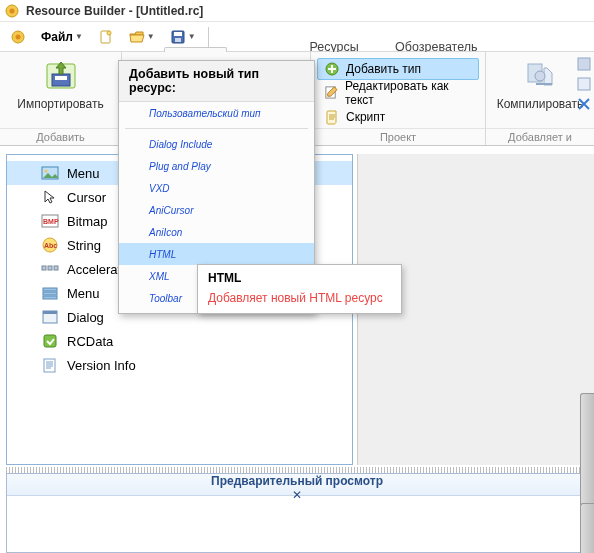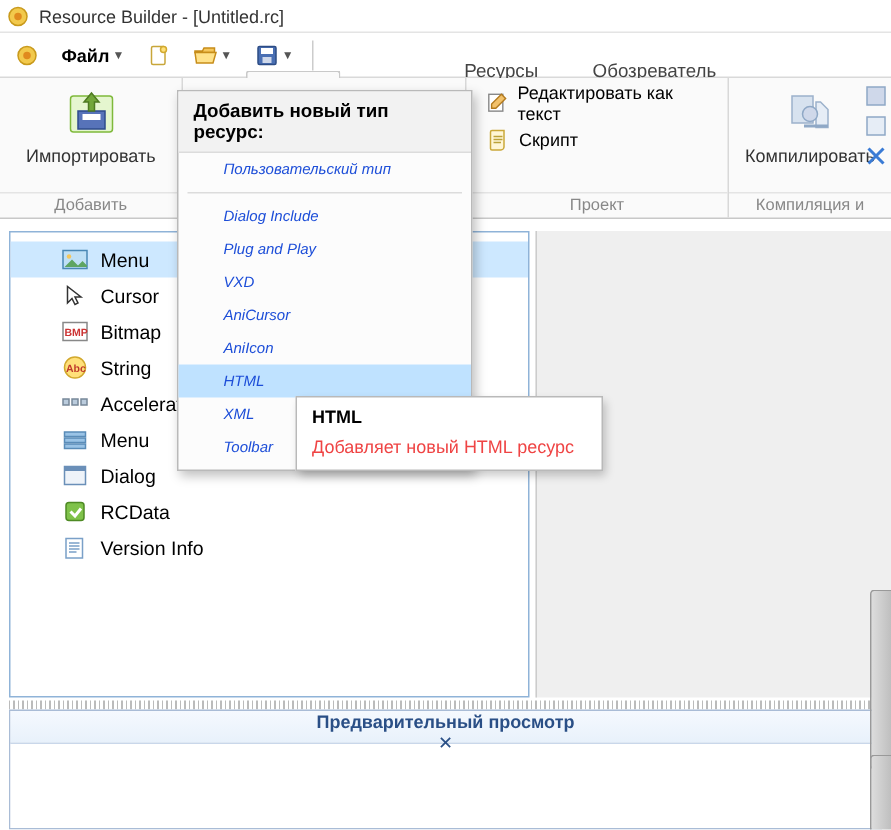--- a/index.html
+++ b/index.html
@@ -12,20 +12,21 @@
     width: 594px; height: 553px;
     overflow: hidden;
     position: relative;
   }
   .titlebar {
     height: 22px;
     background: #fff;
     display: flex; align-items: center;
     padding: 0 4px;
     border-bottom: 1px solid #e4e4e4;
+    font-weight: bold;
   }
   .titlebar-icon { width:16px; height:16px; margin-right:6px; }
   .titlebar-text { font-size:12px; color:#333; }
 
   .toolbar {
     height: 30px;
     display:flex; align-items:center;
     padding:0 4px; gap:3px;
     border-bottom:1px solid #d9d9d9;
     position: relative;
@@ -289,20 +290,29 @@
     </div>
     <div class="ribbon-group-title">Добавить</div>
   </div>
 
   <div class="ribbon-group" style="width:196px">
     <div class="ribbon-group-title">&nbsp;</div>
   </div>
 
   <div class="ribbon-group" style="width:176px">
     <div class="ribbon-list">
+      <div class="ribbon-item selected">
+        <span class="ico">
+          <svg viewBox="0 0 16 16">
+              <circle cx="8" cy="8" r="6" fill="#7fc24a" stroke="#4e8a24"></circle>
+              <path d="M8 4v8M4 8h8" stroke="#fff" stroke-width="2"></path>
+            </svg>
+        </span>
+        <span>Добавить тип</span>
+      </div>
       <div class="ribbon-item">
         <span class="ico">
           <svg viewBox="0 0 16 16">
               <rect x="2" y="2" width="10" height="12" fill="#fff" stroke="#888"></rect>
               <path d="M11 2l3 3-7 7-3 0 0-3z" fill="#f2c16a" stroke="#b37a1d"></path>
             </svg>
         </span>
         <span>Редактировать как текст</span>
       </div>
       <div class="ribbon-item">
@@ -340,21 +350,21 @@
           <svg viewBox="0 0 16 16">
             <rect x="2" y="2" width="12" height="12" fill="#e6edf6" stroke="#8fa8c6"></rect>
           </svg>
         </span>
       <span class="ico">
           <svg viewBox="0 0 16 16">
             <path d="M3 3l10 10M3 13L13 3" stroke="#3a7bd5" stroke-width="2"></path>
           </svg>
         </span>
     </div>
-    <div class="ribbon-group-title">Компиляция и</div>
+    <div class="ribbon-group-title">Добавляет и</div>
   </div>
 </div>
 
 <div class="workspace">
   <div class="split-top">
     <div class="tree-panel">
       <div class="tree" id="tree">
           <div class="tree-row selected">
             <span class="tree-ico">
               <svg viewBox="0 0 18 16">

